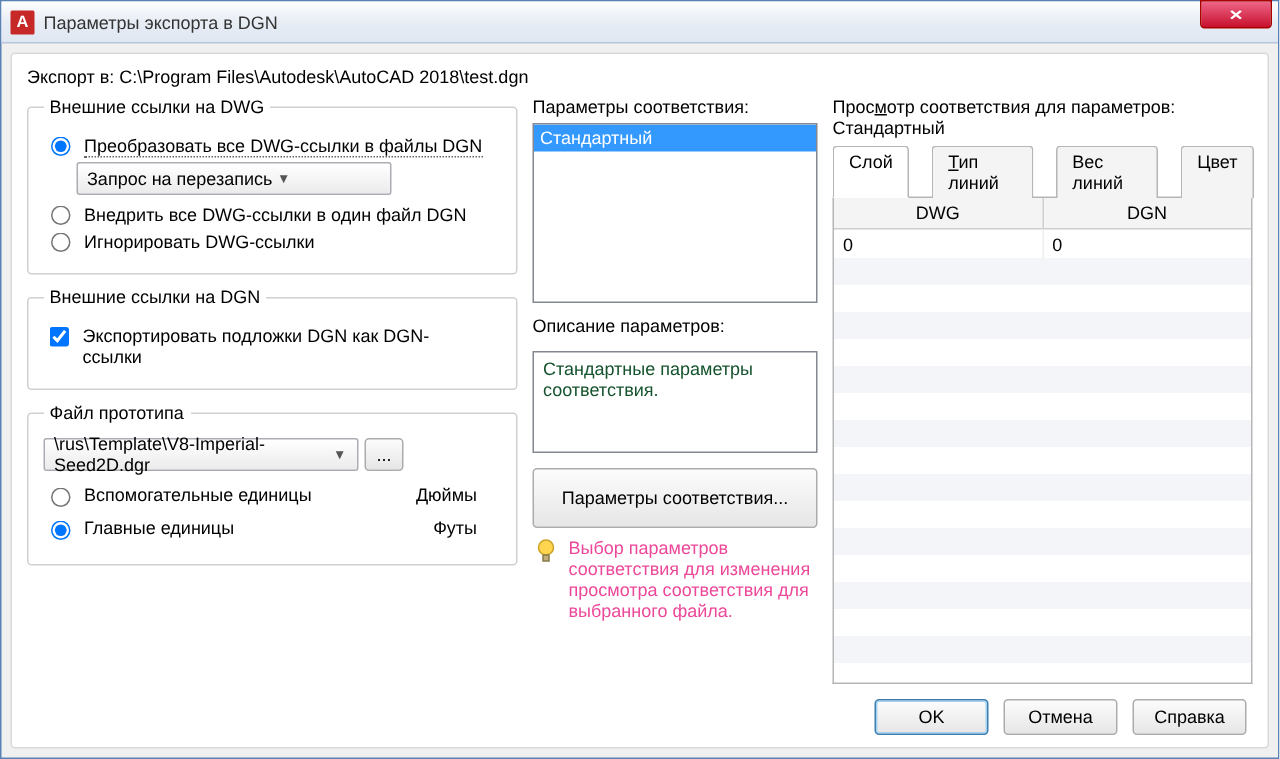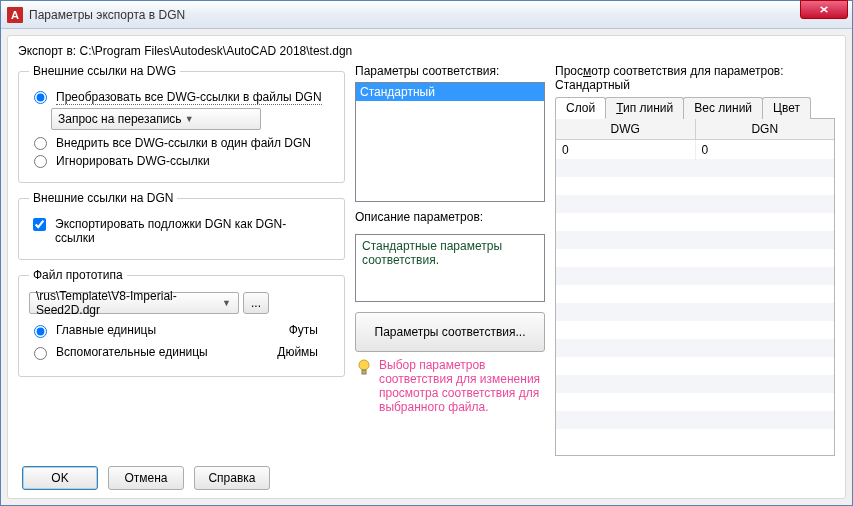--- a/index.html
+++ b/index.html
@@ -37,36 +37,36 @@
   .listbox { flex:0 0 120px; border:1px solid #828790; background:#fff; overflow:hidden; }
   .listbox .item { padding:2px 4px; }
   .listbox .item.selected { background:#3399ff; color:#fff; }
   .desc-box { margin-top:6px; height:68px; border:1px solid #828790; background:#fff; padding:4px 6px; color:#14532d; }
   .setup-btn { margin-top:10px; height:40px; border:1px solid #acacac; background:linear-gradient(#fcfcfc,#e6e6e6); border-radius:3px; display:flex; align-items:center; justify-content:center; padding:0 14px; align-self:stretch;}
   .hint-row{display:flex;gap:6px;margin-top:6px;color:#ec4899;}
   .hint-row .bulb{width:18px;flex:none;display:flex;justify-content:center;}
   .hint-row .bulb svg{width:16px;height:20px;}
 
   .preview-label{color:#000;margin-bottom:4px;}
-  .tabstrip{display:flex;border-bottom:1px solid #b6b6b6;gap:0;}
+  .tabstrip{display:flex;border-bottom:1px solid #b6b6b6;gap:16px;}
   .tab{padding:3px 10px;border:1px solid #b6b6b6;border-bottom:none;background:#f4f4f4;border-radius:3px 3px 0 0;margin-right:-1px;position:relative;top:1px;}
   .tab.active{background:#fff;border-bottom:1px solid #fff;z-index:2;}
   .tab .u{text-decoration:underline;}
   .grid-wrap{flex:1;border:1px solid #b6b6b6;border-top:none;background:#fff;position:relative;overflow:hidden;}
   .grid-head{display:flex;border-bottom:1px solid #d0d0d0;background:#f4f4f4;}
   .grid-head .h{flex:1;padding:3px 6px;border-right:1px solid #d0d0d0;}
   .grid-head .h:last-child{border-right:none;}
   .grid-row{display:flex;}
   .grid-row .c{flex:1;padding:3px 6px;border-right:1px solid #eee;}
   .grid-row .c:last-child{border-right:none;}
   .grid-stripe{position:absolute;inset:0;top:22px;pointer-events:none;}
   .grid-stripe div{height:18px;}
   .grid-stripe div:nth-child(even){background:#f3f5f9;}
 
-  .footer{display:flex;gap:10px;padding:10px 4px 0 4px;}
+  .footer{display:flex;justify-content:flex-end;gap:10px;padding:10px 4px 0 4px;}
   .btn-std{min-width:76px;height:24px;border:1px solid #acacac;background:linear-gradient(#fcfcfc,#e6e6e6);border-radius:3px;display:flex;align-items:center;justify-content:center;padding:0 10px;}
   .btn-std.default{border:1px solid #3c7fb1;box-shadow:0 0 0 1px #a6d2ef inset;}
 </style>
 </head>
 <body>
 
 <div class="window">
   <div class="titlebar">
     <div class="app-icon">A</div>
     <div class="title">Параметры экспорта в DGN</div>
@@ -118,28 +118,28 @@
           <div class="seed-row">
             <div class="combo seed">
               <span>\rus\Template\V8-Imperial-Seed2D.dgr</span>
               <span class="arrow">▼</span>
             </div>
             <div class="dots-btn">
                 <span>...</span>
               </div>
           </div>
           <div class="unit-row">
+            <input type="radio" style="">
+            <label>Вспомогательные единицы</label>
+            <span class="val">Дюймы</span>
+          </div>
+          <div class="unit-row">
             <input type="radio" checked="" style="">
             <label>Главные единицы</label>
             <span class="val">Футы</span>
-          </div>
-          <div class="unit-row">
-            <input type="radio" style="">
-            <label>Вспомогательные единицы</label>
-            <span class="val">Дюймы</span>
           </div>
         </fieldset>
       </div>
 
       <div class="col-mid">
         <div class="section-label">Параметры соответствия:</div>
         <div class="listbox">
           <div class="item selected">Стандартный</div>
         </div>
         <div class="section-label" style="margin-top:8px;">Описание параметров:</div>

